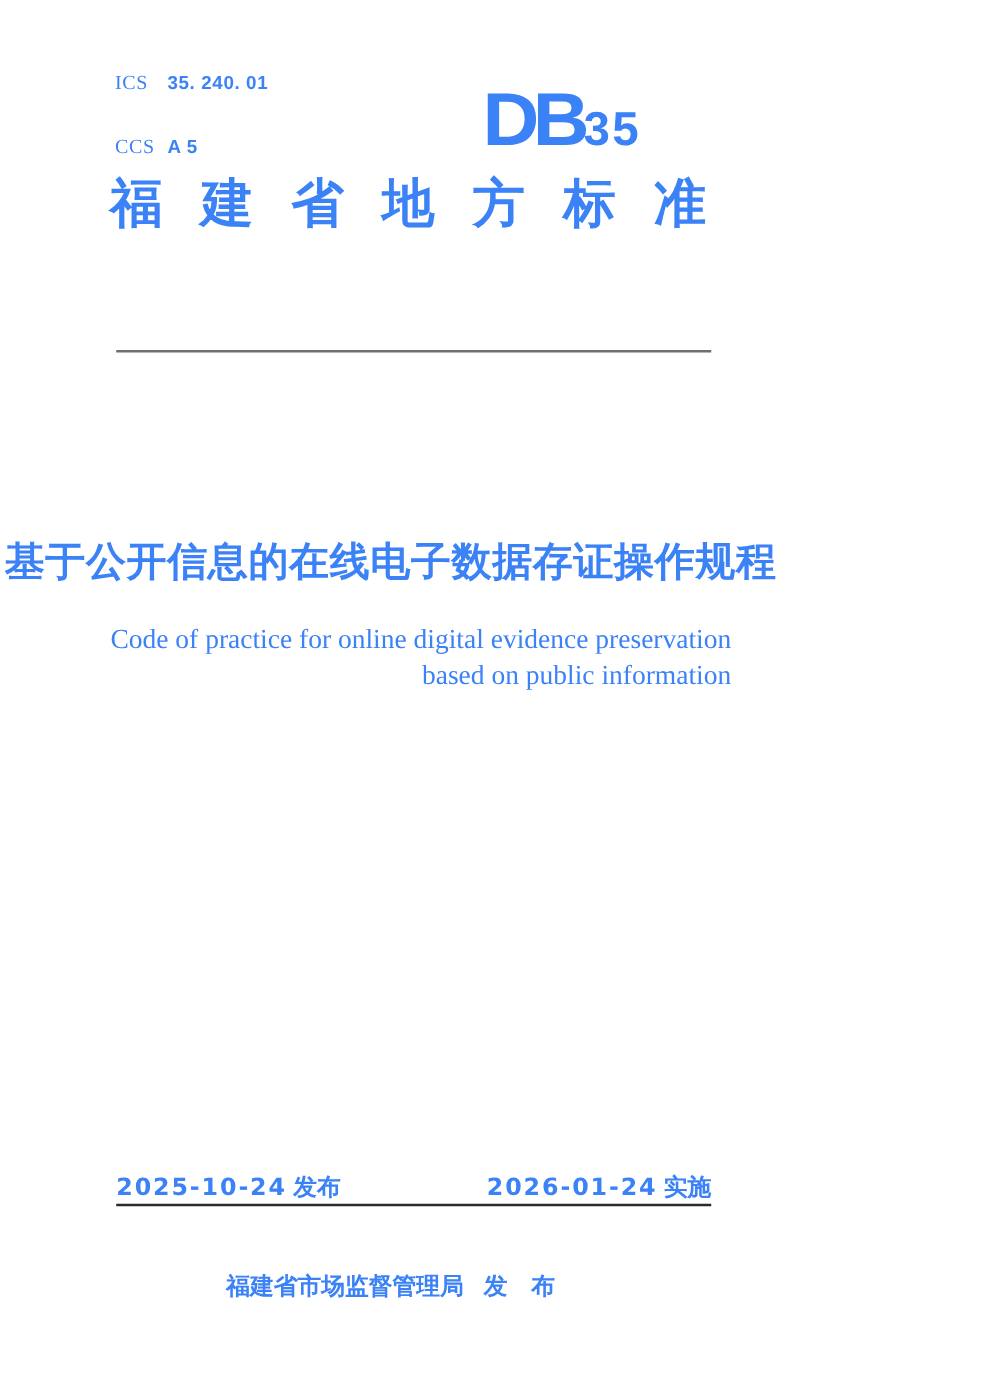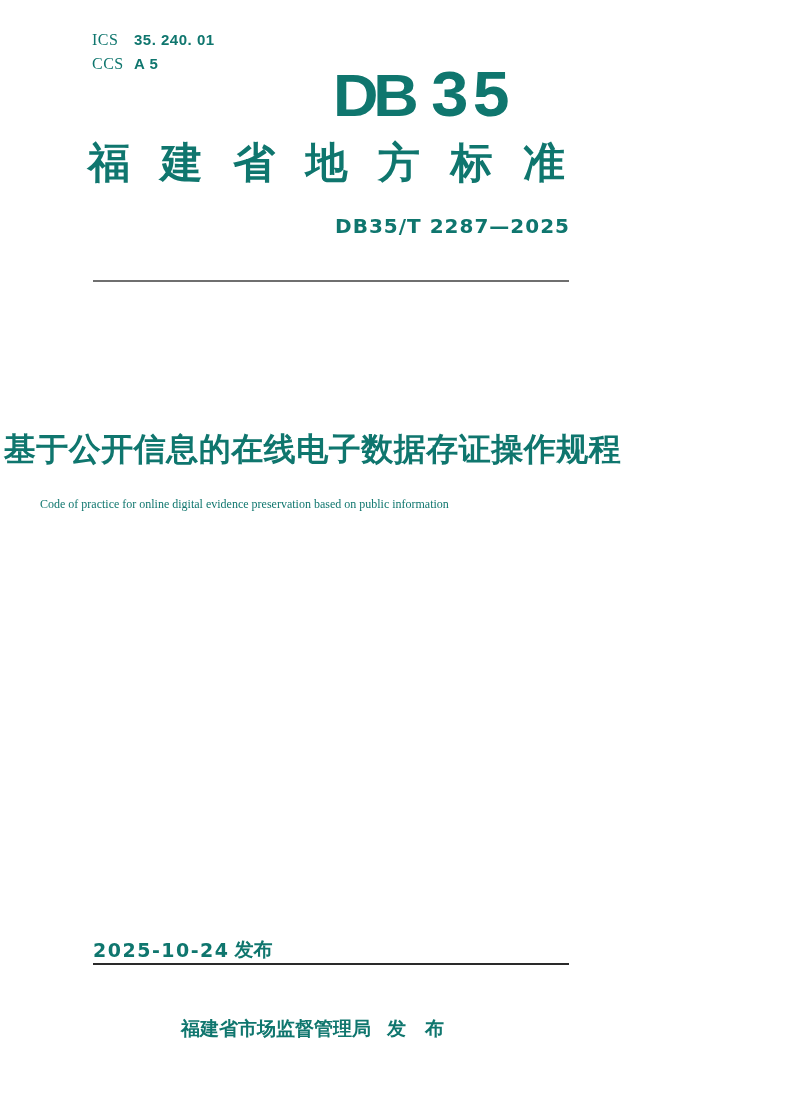--- a/index.html
+++ b/index.html
@@ -5,21 +5,21 @@
   html, body {
     margin: 0;
     padding: 0;
     background: #ffffff;
   }
   .page {
     position: relative;
     width: 625px;
     height: 1116px;
     background: #ffffff;
-    color: #0f766e;
+    color: #3b82f6;
     font-family: "DejaVu Sans", sans-serif;
     overflow: hidden;
   }
 
   
   .ics-block {
     position: absolute;
     left: 92px;
     top: 28px;
     line-height: 24px;
@@ -30,20 +30,21 @@
     font-family: "Liberation Serif", serif;
     font-size: 16px;
     width: 42px;
     letter-spacing: 0.5px;
   }
   .ics-value {
     font-family: "Liberation Sans", sans-serif;
     font-weight: bold;
     font-size: 15px;
     letter-spacing: 0.5px;
+    margin-top: 27px;
   }
 
   
   .logo {
     position: absolute;
     top: 66px;
     right: 112px;
     display: flex;
     align-items: baseline;
     line-height: 1;
@@ -51,25 +52,25 @@
   }
   .logo-db {
     font-family: "Liberation Sans", sans-serif;
     font-weight: 900;
     font-size: 60px;
     letter-spacing: -5px;
     transform: scaleX(1.05);
     transform-origin: left bottom;
   }
   .logo-num {
-    font-family: Liberation Mono, monospace;
-    font-weight: bold;
-    font-size: 66px;
+    font-family: Liberation Sans, sans-serif;
+    font-weight: bold;
+    font-size: 38px;
     letter-spacing: 2px;
-    margin-left: 20px;
+    margin-left: 4px;
   }
 
   
   .standard-type {
     position: absolute;
     left: 88px;
     right: 60px;
     top: 140px;
     display: flex;
     justify-content: space-between;
@@ -107,23 +108,23 @@
     font-size: 32px;
     font-weight: bold;
     letter-spacing: 0.5px;
     line-height: 1.2;
   }
   .title-en {
     position: absolute;
     left: 40px;
     right: 40px;
     top: 497px;
-    text-align: left;
+    text-align: right;
     font-family: "Liberation Serif", serif;
-    font-size: 12px;
+    font-size: 22px;
     line-height: 1.3;
   }
 
   
   .dates-row {
     position: absolute;
     left: 93px;
     right: 56px;
     top: 937px;
     display: flex;
@@ -181,33 +182,36 @@
   <div class="standard-type">
       <span>福</span>
       <span>建</span>
       <span>省</span>
       <span>地</span>
       <span>方</span>
       <span>标</span>
       <span>准</span>
     </div>
 
-  <div class="standard-code">DB35/T 2287—2025</div>
 
   <div class="rule-top"></div>
 
   <div class="title-zh">基于公开信息的在线电子数据存证操作规程</div>
 
   <div class="title-en">Code of practice for online digital evidence preservation based on public information</div>
 
   <div class="dates-row">
     <div class="date-item">
       <span class="date-value">2025-10-24</span>
       <span class="date-label">发布</span>
     </div>
+    <div class="date-item">
+      <span class="date-value">2026-01-24</span>
+      <span class="date-label">实施</span>
+    </div>
   </div>
 
   <div class="rule-bottom"></div>
 
   <div class="publisher">
     <span>福建省市场监督管理局</span>
     <span>发　布</span>
   </div>
 
 </div>

